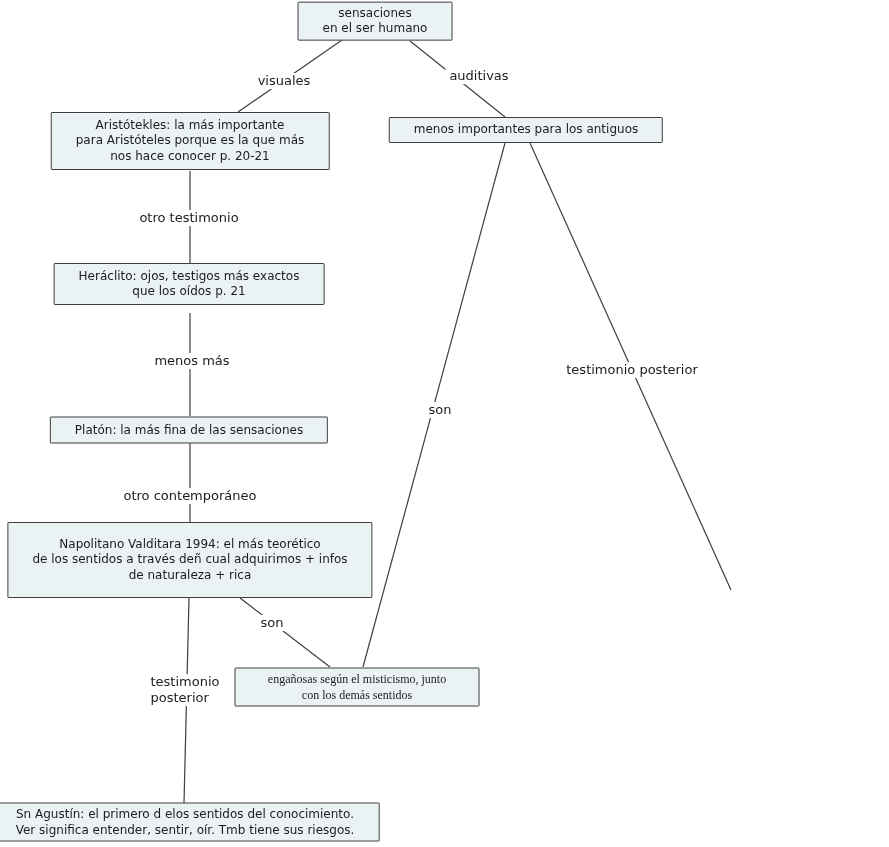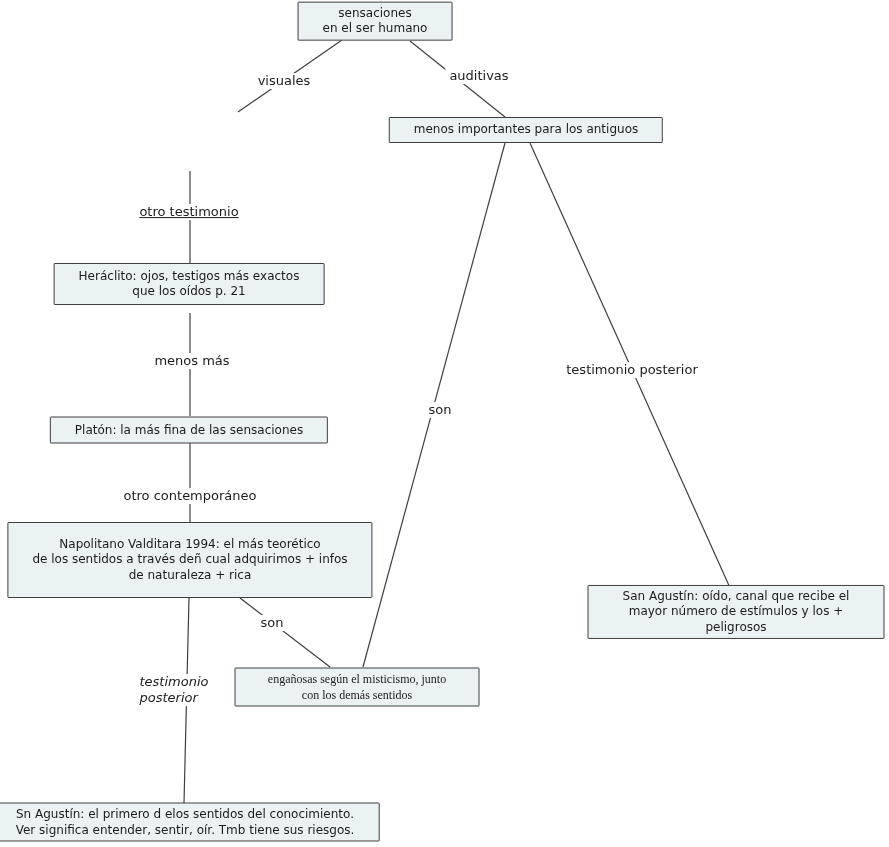--- a/index.html
+++ b/index.html
@@ -71,53 +71,54 @@
     <line x1="190" y1="443" x2="190" y2="522"></line>
     <line x1="189" y1="598" x2="184" y2="803"></line>
     <line x1="240" y1="598" x2="330" y2="667"></line>
     <line x1="505" y1="143" x2="363" y2="667"></line>
     <line x1="530" y1="143" x2="731" y2="590"></line>
   </svg>
 
   <div class="node" style="left:375px; top:21px; min-width:124px; min-height:36px;">sensaciones
 en el ser humano</div>
 
+  <div class="node" style="left:190px; top:141px; min-width:246px; min-height:58px;">Aristótekles: la más importante
+para Aristóteles porque es la que más
+nos hace conocer p. 20-21</div>
 
   <div class="node" style="left:526px; top:130px; min-width:243px; min-height:26px;">menos importantes para los antiguos</div>
 
   <div class="node" style="left:189px; top:284px; min-width:242px; min-height:42px;">Heráclito: ojos, testigos más exactos
 que los oídos p. 21</div>
 
   <div class="node" style="left:189px; top:430px; min-width:250px; min-height:27px;">Platón: la más fina de las sensaciones</div>
 
   <div class="node" style="left:190px; top:560px; min-width:340px; min-height:76px;">Napolitano Valditara 1994: el más teorético
 de los sentidos a través deñ cual adquirimos + infos
 de naturaleza + rica</div>
 
-  <div class="node" style="left:736px; top:612px; min-width:297px; min-height:43px;">San Agustín: oído, canal que recibe el
-mayor número de estímulos y los + peligrosos</div>
 
   <div class="node" style="left:357px; top:687px; min-width:245px; min-height:39px;font-family:Liberation Serif, serif;">engañosas según el misticismo, junto
 con los demás sentidos</div>
 
   <div class="node" style="left:185px; top:822px; min-width:356px; min-height:39px;">Sn Agustín: el primero d elos sentidos del conocimiento.
 Ver significa entender, sentir, oír. Tmb tiene sus riesgos.</div>
 
   <div class="link-label" style="left:284px; top:81px;">visuales</div>
 
   <div class="link-label" style="left:451px; top:76px;margin-left:28px;">auditivas</div>
 
-  <div class="link-label" style="left:189px; top:212px;text-decoration:underline;">otro testimonio</div>
+  <div class="link-label" style="left:189px; top:218px;">otro testimonio</div>
 
   <div class="link-label" style="left:192px; top:361px;">menos más</div>
 
   <div class="link-label" style="left:190px; top:496px;">otro contemporáneo</div>
 
   <div class="link-label" style="left:272px; top:623px;">son</div>
 
-  <div class="link-label" style="left:174px; top:690px;font-style:italic;">testimonio
+  <div class="link-label" style="left:185px; top:690px;">testimonio
 posterior</div>
 
   <div class="link-label" style="left:440px; top:410px;">son</div>
 
   <div class="link-label" style="left:632px; top:370px;">testimonio posterior</div>
 
 </div>
 
 </body></html>

